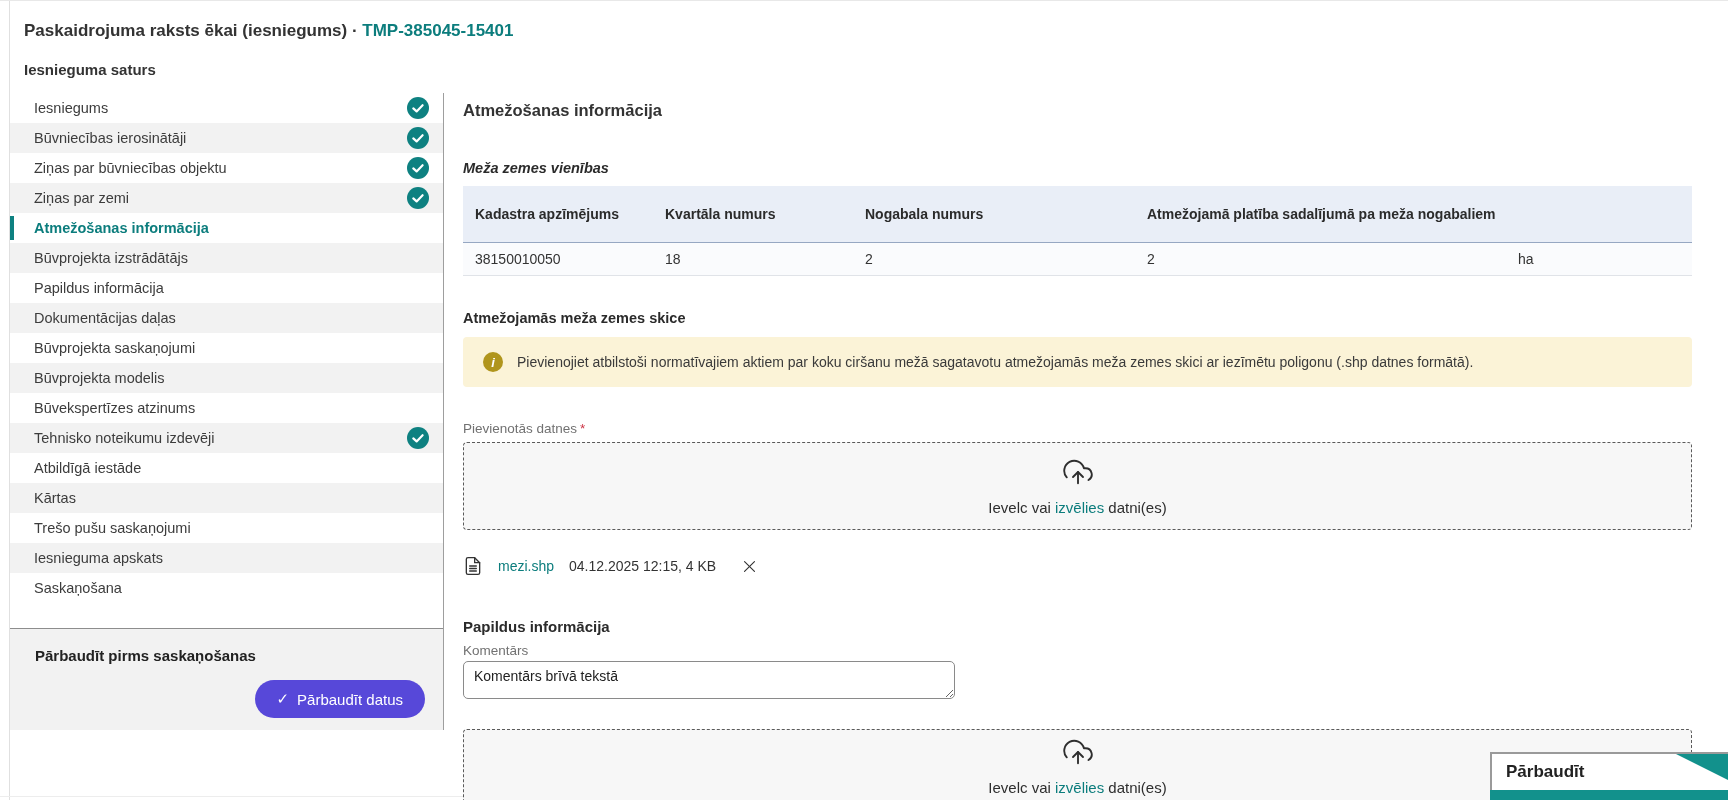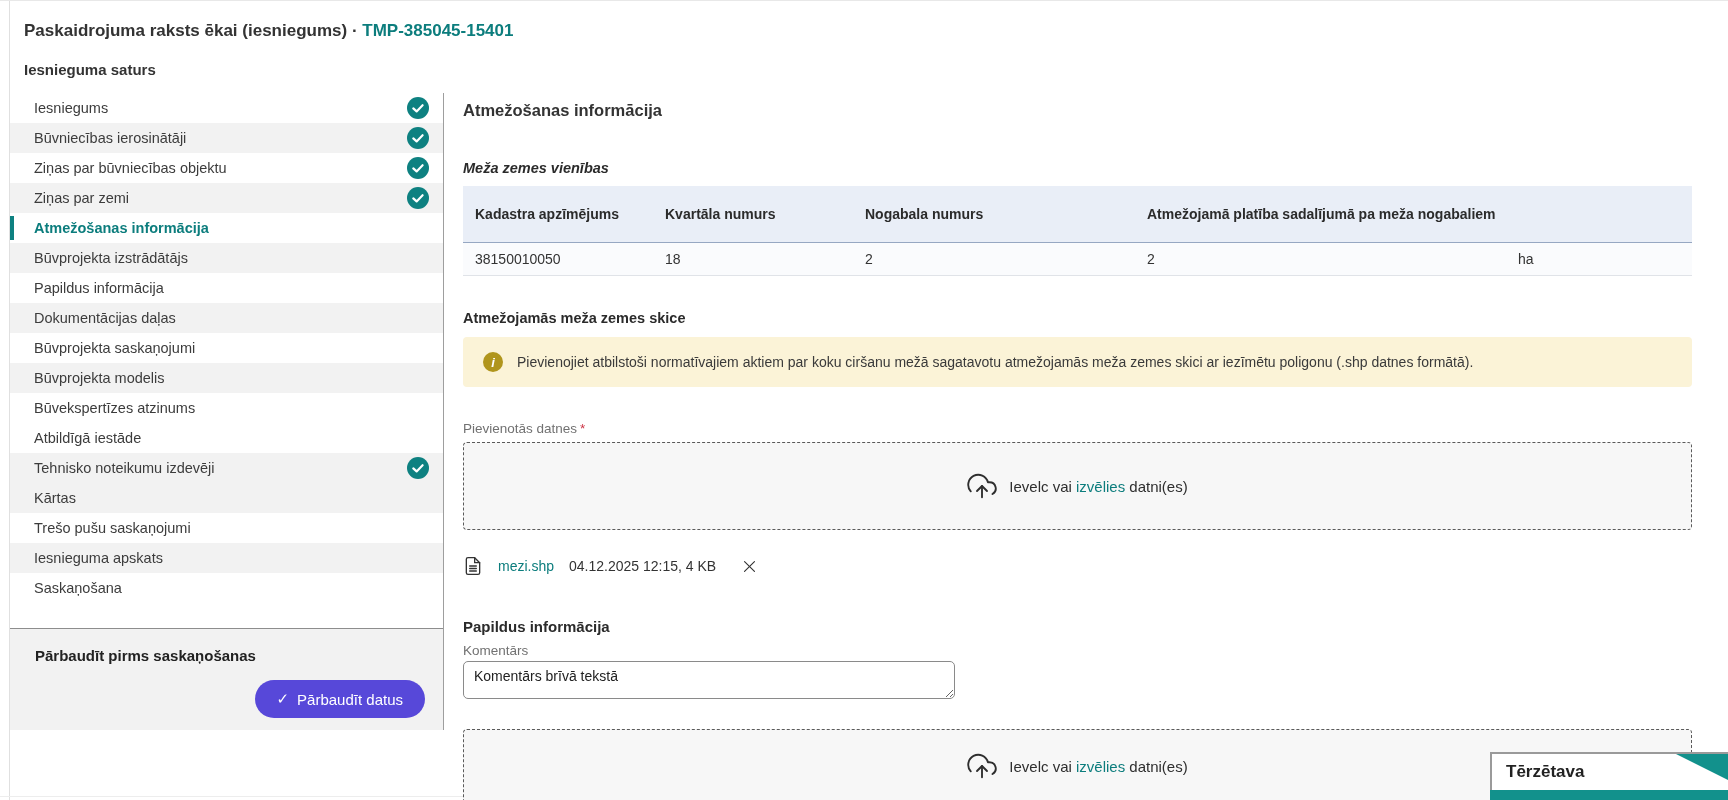--- a/index.html
+++ b/index.html
@@ -48,21 +48,21 @@
   .mt-skice { margin-top:34px; }
   .banner { margin-top:11px; background:#fbf3d7; border-radius:4px; height:50px; display:flex; align-items:center; padding:0 20px; gap:14px; }
   .info-icon { width:20px; height:20px; border-radius:50%; background:#b0951c; color:#fff; font-size:13px; font-weight:bold;
     display:flex; align-items:center; justify-content:center; flex:0 0 auto; font-style:italic; }
   .banner-text { font-size:14px; color:#3a3a3a; }
 
   .field-label { margin-top:34px; font-size:13.5px; color:#717171; }
   .req { color:#cc3344; margin-left:3px; }
 
   .upload-box { margin-top:6px; height:88px; background:#f7f7f7; border:1px dashed #5a5a5a; border-radius:4px;
-    display:flex; align-items:center; justify-content:center; gap:12px; cursor:pointer; }
+    display:flex; align-items:center; justify-content:center; gap:12px; cursor:pointer;flex-direction:column; }
   .upload-box.second { margin-top:26px; height:74px; }
   .upload-text { font-size:15px; color:#2e2e2e; }
   .upload-link { color:#0c7d7d; cursor:pointer; }
   .upload-icon svg { display:block; }
 
   .file-row { margin-top:26px; display:flex; align-items:center; gap:15px; font-size:14px; }
   .file-icon svg { display:block; }
   .file-name { color:#0c7d7d; cursor:pointer; }
   .file-meta { color:#333; }
   .file-remove { margin-left:10px; cursor:pointer; display:flex; }
@@ -144,31 +144,31 @@
       </div>
       <div class="side-item">
         <span class="side-label">Būvprojekta saskaņojumi</span>
       </div>
       <div class="side-item alt">
         <span class="side-label">Būvprojekta modelis</span>
       </div>
       <div class="side-item">
         <span class="side-label">Būvekspertīzes atzinums</span>
       </div>
+      <div class="side-item alt">
+        <span class="side-label">Tehnisko noteikumu izdevēji</span>
+        <span class="check">
+          <svg width="22" height="22" viewBox="0 0 22 22">
+            <circle cx="11" cy="11" r="11" fill="#0e8181"></circle>
+            <polyline points="6.3,11.4 9.6,14.4 15.6,8.2" fill="none" stroke="#fff" stroke-width="2.2" stroke-linecap="round" stroke-linejoin="round"></polyline>
+          </svg>
+        </span>
+      </div>
       <div class="side-item">
         <span class="side-label">Atbildīgā iestāde</span>
-      </div>
-      <div class="side-item alt">
-        <span class="side-label">Tehnisko noteikumu izdevēji</span>
-        <span class="check">
-          <svg width="22" height="22" viewBox="0 0 22 22">
-            <circle cx="11" cy="11" r="11" fill="#0e8181"></circle>
-            <polyline points="6.3,11.4 9.6,14.4 15.6,8.2" fill="none" stroke="#fff" stroke-width="2.2" stroke-linecap="round" stroke-linejoin="round"></polyline>
-          </svg>
-        </span>
       </div>
       <div class="side-item alt">
         <span class="side-label">Kārtas</span>
       </div>
       <div class="side-item">
         <span class="side-label">Trešo pušu saskaņojumi</span>
       </div>
       <div class="side-item alt">
         <span class="side-label">Iesnieguma apskats</span>
       </div>
@@ -277,17 +277,17 @@
     <span class="upload-text">
       <span>Ievelc vai</span>
       <span class="upload-link">izvēlies</span>
       <span>datni(es)</span>
     </span>
   </div>
 </div>
 
 <div class="chat-widget">
   <div class="chat-header">
-    <span>Tērzētava</span>
+    <span>Pārbaudīt</span>
     <span class="chat-corner"></span>
   </div>
   <div class="chat-strip"></div>
 </div>
 
 </body></html>

